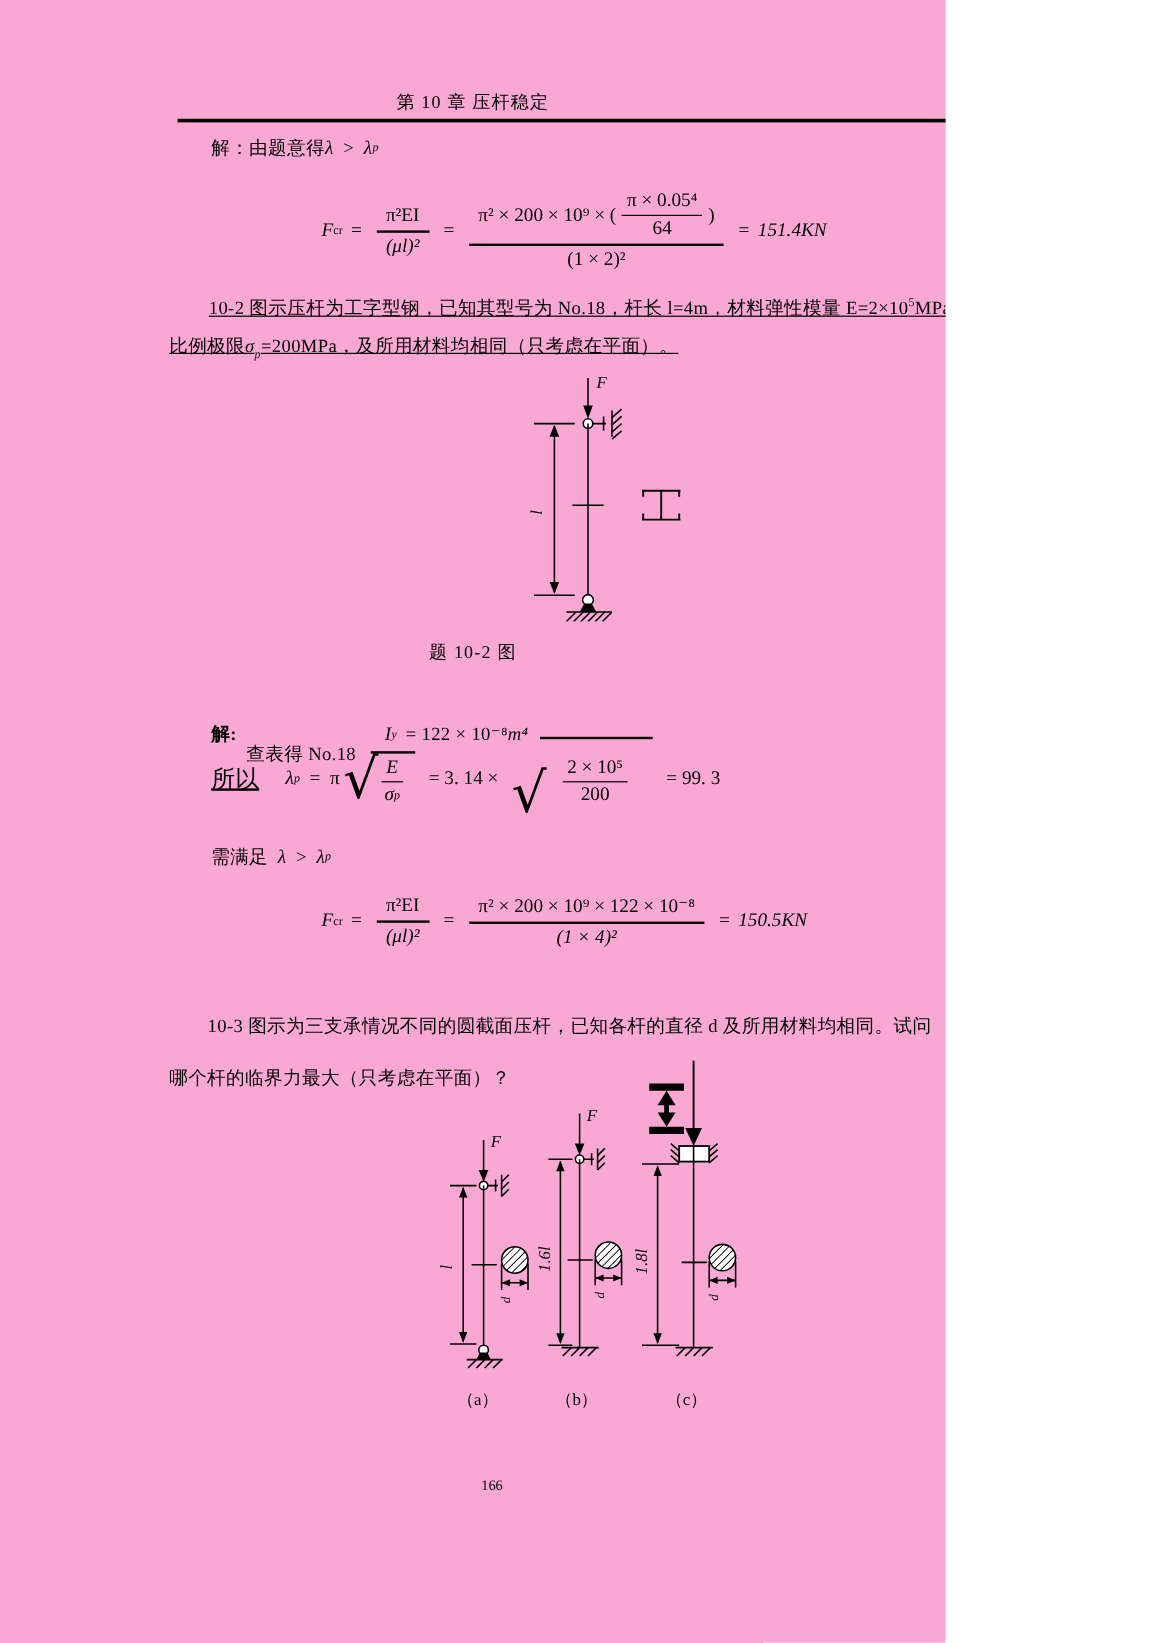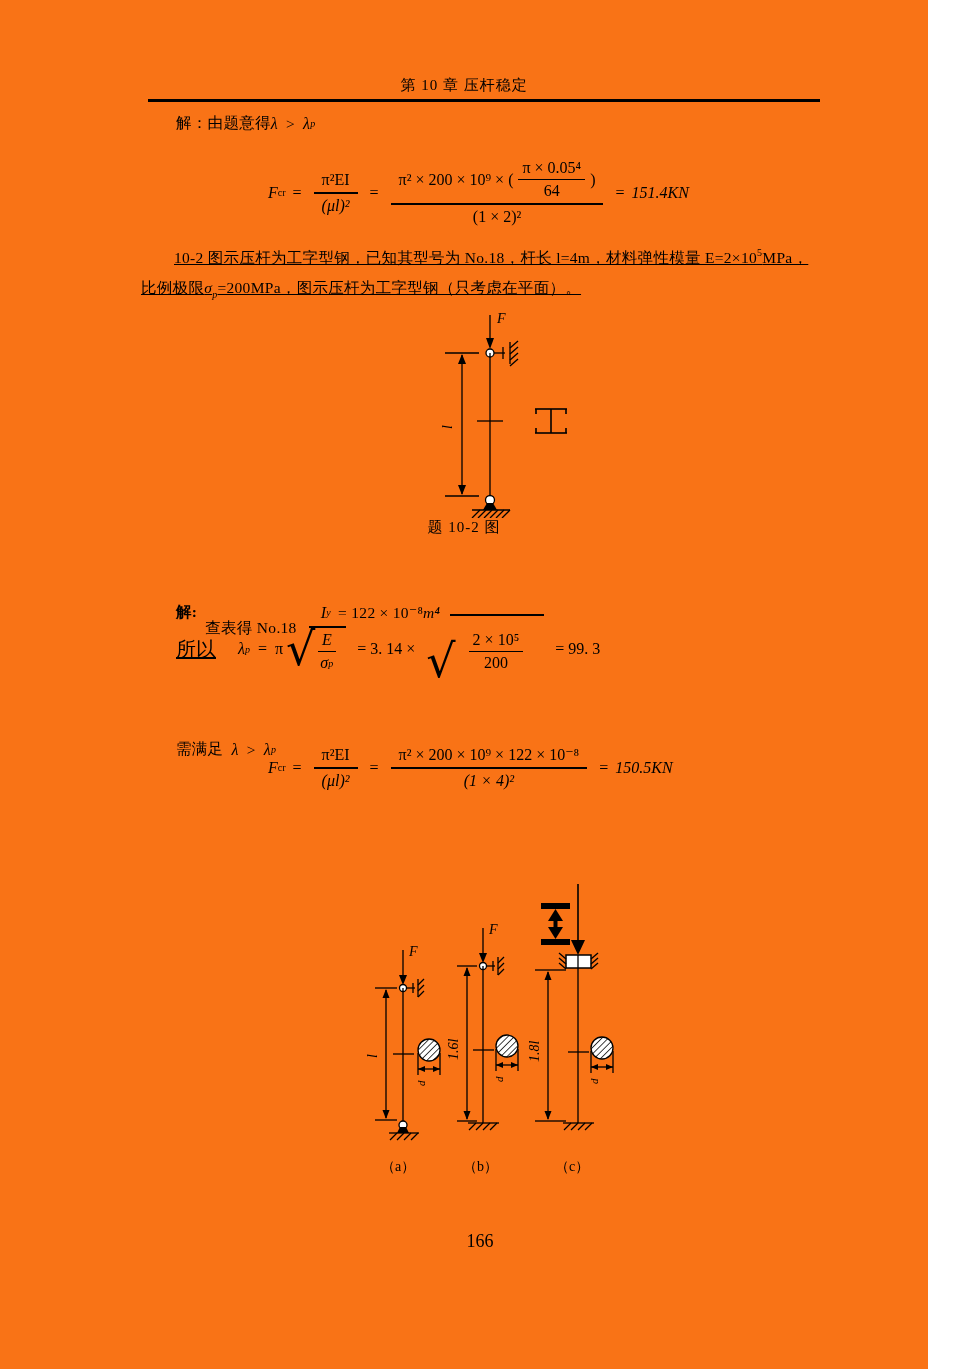--- a/index.html
+++ b/index.html
@@ -1,16 +1,16 @@
 <!DOCTYPE html>
 <html><head>
 <meta charset="utf-8">
 <style>
   html,body { margin:0; padding:0; background:#ffffff; }
-  .page { position:relative; width:928px; height:1369px; background:#f97316; color:#000;
+  .page { position:relative; width:788px; height:1369px; background:#f9a8d4; color:#000;
           font-family:"Liberation Serif","DejaVu Serif",serif; overflow:hidden; }
   .abs { position:absolute; }
   .centered { left:0; right:0; text-align:center; }
   .it { font-style:italic; }
   .b { font-weight:bold; }
   .sub { font-size:10px; font-style:italic; vertical-align:-5px; }
   .subrm { font-size:10px; vertical-align:-4px; }
   .sup { font-size:10px; vertical-align:7px; }
   .row { display:flex; align-items:center; white-space:nowrap; }
   .para { font-size:15.5px; letter-spacing:0.3px; }
@@ -22,21 +22,21 @@
   .frac.thin > .num { border-bottom-width:1px; padding:0 4px 2px; }
   .frac.thin > .den { padding:2px 4px 0; }
   .sqrt { display:inline-flex; align-items:stretch; margin:0 3px; }
   .sqrt > .sign { font-family:"DejaVu Sans",sans-serif; font-size:46px; line-height:0.95; align-self:flex-end; margin-right:-6px; }
   .sqrt > .body { border-top:2px solid #000; display:inline-flex; align-items:center; padding:3px 9px 0 7px; }
   .rule { background:#000; }
   .svgt { font-family:"Liberation Serif","DejaVu Serif",serif; font-size:14px; }
   .svgs { font-family:"Liberation Serif","DejaVu Serif",serif; font-size:11px; }
   .svgit { font-style:italic; }
   .caption { font-size:15px; letter-spacing:1px; }
-  .pagenum { font-size:18px;margin-left:32px; }
+  .pagenum { font-size:12px;margin-left:32px; }
 </style>
 </head>
 <body>
 
 <div class="page">
 
   <div class="abs centered" style="top:76px; font-size:15px; letter-spacing:1px;">第 10 章 压杆稳定</div>
   <div class="abs rule" style="top:99px; left:148px; width:672px; height:2.5px;"></div>
 
   <div class="abs row para" style="left:176px; top:113px;">
@@ -66,21 +66,21 @@
         <span>)</span>
       </span>
       <span class="den">(1 × 2)²</span>
     </span>
     <span style="margin:0 7px;">=</span>
     <span class="it">151.4KN</span>
   </div>
 
   <div class="abs para" style="left:141px; top:247px; width:700px;text-decoration:underline;">
     <span class="line" style="height:31px; padding-left:33px;"><span>10-2 图示压杆为工字型钢，已知其型号为 No.18，杆长 l=4m，材料弹性模量 E=2×10</span><span class="sup">5</span><span>MPa，</span></span>
-    <span class="line" style="height:31px;"><span>比例极限</span><span class="it">σ</span><span class="sub">p</span><span>=200MPa，图示压杆为工字型钢（只考虑在平面）。</span></span>
+    <span class="line" style="height:31px;"><span>比例极限</span><span class="it">σ</span><span class="sub">p</span><span>=200MPa，及所用材料均相同（只考虑在平面）。</span></span>
   </div>
 
   <svg class="abs" style="left:400px; top:303px;" width="220" height="215" viewBox="0 0 220 215">
     <g stroke="#000" stroke-width="1.3" fill="none">
       <g>
         <line x1="90" y1="12" x2="90" y2="37"></line>
         <polygon points="86,35 94,35 90,46" fill="#000" stroke="none"></polygon>
       </g>
       <text class="svgt svgit" x="97" y="20" fill="#000" stroke="none">F</text>
       <g>
@@ -121,21 +121,21 @@
         <line x1="136" y1="106" x2="136" y2="111"></line>
         <line x1="166" y1="106" x2="166" y2="111"></line>
         <line x1="151" y1="106" x2="151" y2="130"></line>
         <line x1="135" y1="130" x2="167" y2="130"></line>
         <line x1="136" y1="125" x2="136" y2="130"></line>
         <line x1="166" y1="125" x2="166" y2="130"></line>
       </g>
     </g>
   </svg>
 
-  <div class="abs centered caption" style="top:518px;text-align:center;">题 10-2 图</div>
+  <div class="abs centered caption" style="top:534px;text-align:center;">题 10-2 图</div>
 
   <div class="abs row para" style="left:176px; top:586px;">
     <span class="b">解:</span>
     <span style="margin-left:8px;margin-top:32px;">查表得 No.18</span>
     <span class="it" style="margin-left:24px; font-size:16px;">I</span>
       <span class="sub">y</span>
     <span style="margin-left:7px;">= 122 × 10⁻⁸</span>
     <span class="it">m⁴</span>
   </div>
 
@@ -163,21 +163,21 @@
       <span class="body">
         <span class="frac thin" style="margin:12px;">
           <span class="num">2 × 10⁵</span>
           <span class="den">200</span>
         </span>
       </span>
     </span>
     <span style="margin-left:8px;">= 99. 3</span>
   </div>
 
-  <div class="abs row para" style="left:176px; top:739px;">
+  <div class="abs row para" style="left:176px; top:704px;">
     <span>需满足</span>
     <span class="it" style="margin-left:8px; font-size:16px;">λ</span>
     <span style="margin:0 8px;">&gt;</span>
     <span class="it" style="font-size:16px;">λ</span>
       <span class="sub">p</span>
   </div>
 
   <div class="abs row formula" style="left:268px; top:744px;">
     <span class="it">F</span>
       <span class="subrm">cr</span>
@@ -188,20 +188,24 @@
     </span>
     <span style="margin:0 7px;">=</span>
     <span class="frac">
       <span class="num">π² × 200 × 10⁹ × 122 × 10⁻⁸</span>
       <span class="den it">(1 × 4)²</span>
     </span>
     <span style="margin:0 7px;">=</span>
     <span class="it">150.5KN</span>
   </div>
 
+  <div class="abs para" style="left:141px; top:845px; width:705px;">
+    <span class="line" style="height:43px; padding-left:32px;">10-3 图示为三支承情况不同的圆截面压杆，已知各杆的直径 d 及所用材料均相同。试问</span>
+    <span class="line" style="height:43px;">哪个杆的临界力最大（只考虑在平面）？</span>
+  </div>
 
   <svg class="abs" style="left:335px; top:878px;" width="330" height="310" viewBox="0 0 330 310">
     <defs>
       <pattern id="hatchp" width="4.5" height="4.5" patternUnits="userSpaceOnUse" patternTransform="rotate(45)">
         <rect width="4.5" height="4.5" fill="#fff"></rect>
         <line x1="0" y1="0" x2="0" y2="4.5" stroke="#000" stroke-width="1.5"></line>
       </pattern>
     </defs>
     <g stroke="#000" stroke-width="1.3" fill="none">
 

